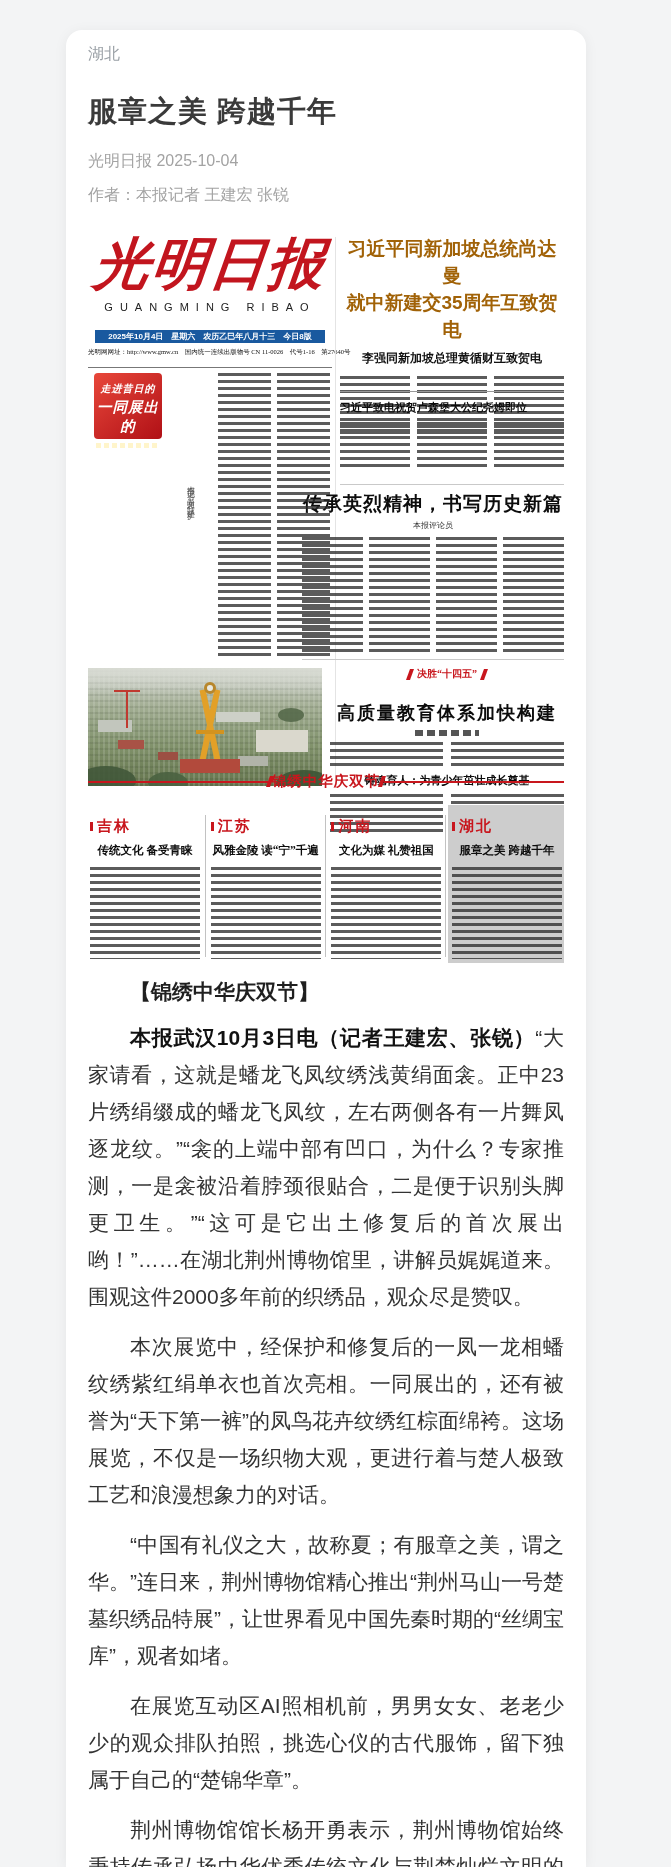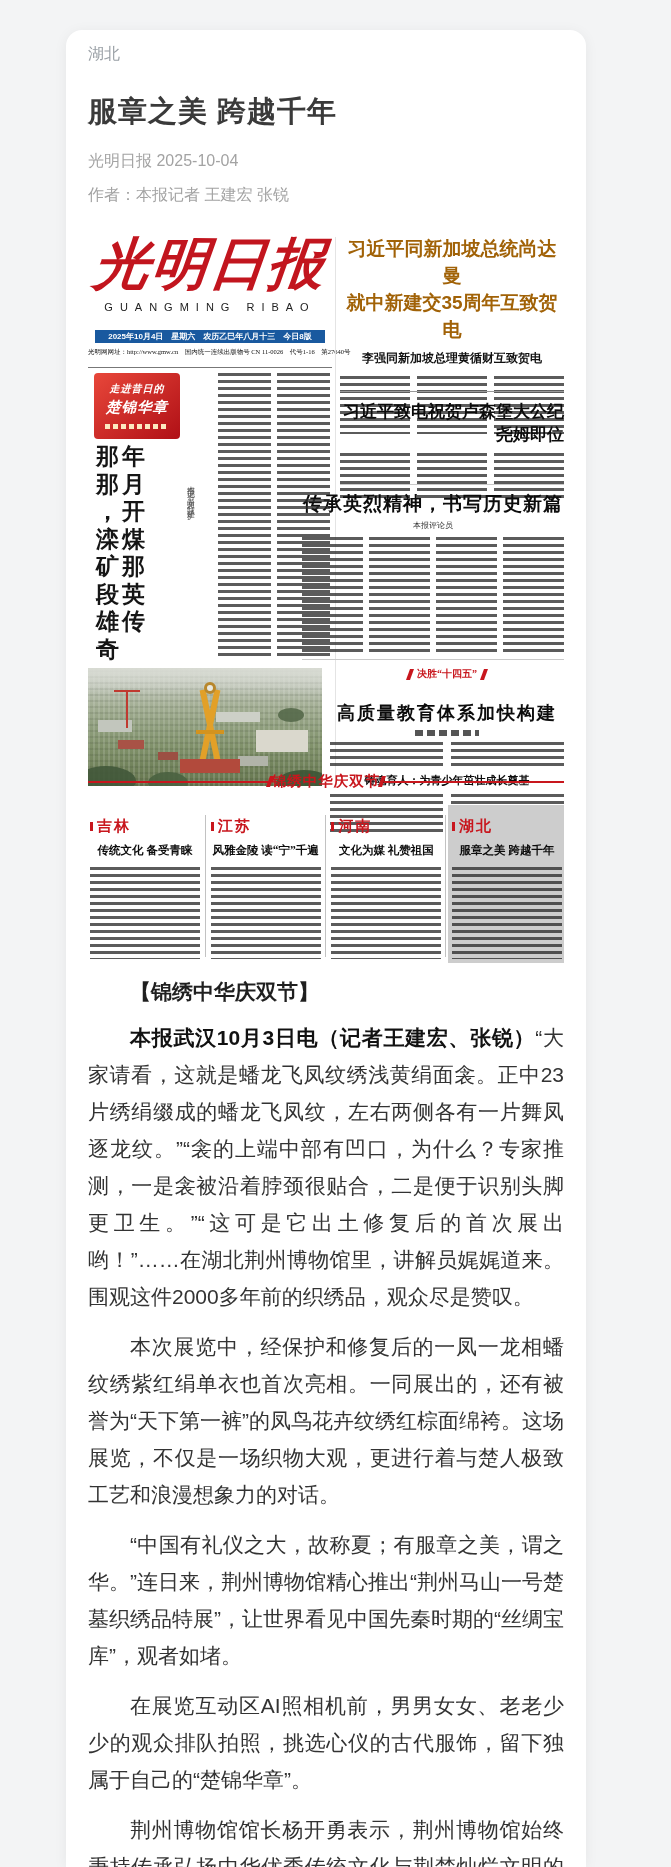--- a/index.html
+++ b/index.html
@@ -29,39 +29,39 @@
   .rule-l{position:absolute;left:0;top:140px;width:244px;height:1px;background:#777}
   .vline{position:absolute;left:247px;top:10px;width:1px;height:546px;background:#e4e4e4}
 
   .s1{position:absolute;left:252px;top:8px;width:224px}
   .s1 .h{font-size:19px;font-weight:bold;line-height:27px;text-align:center;color:#a16207;
          font-family:"Liberation Sans",sans-serif}
   .s1 .sub{margin-top:7px;font-size:12px;font-weight:bold;text-align:center;color:#111}
   .s1 .cols{margin-top:9px}.s1 .tx{height:58px}
   .rr1{position:absolute;left:252px;top:164px;width:224px;height:1px;background:#999}
   .s2{position:absolute;left:252px;top:173px;width:224px}
-  .s2 .h{font-size:17px;font-weight:bold;text-align:right;color:#0c0c0c;font-family:"Liberation Sans",sans-serif}
+  .s2 .h{font-size:11px;font-weight:bold;text-align:left;color:#0c0c0c;font-family:"Liberation Sans",sans-serif}
   .s2 .cols{margin-top:7px}.s2 .tx{height:46px}
   .rr2{position:absolute;left:252px;top:257px;width:224px;height:1px;background:#c9c9c9}
   .s3{position:absolute;left:214px;top:264px;width:262px}
   .s3 .h{font-size:19px;font-weight:bold;text-align:center;letter-spacing:1px;color:#0c0c0c}
   .s3 .by{margin-top:3px;font-size:8px;text-align:center;color:#333}
   .s3 .cols{margin-top:6px;gap:6px}.s3 .tx{height:118px}
   .rr3{position:absolute;left:214px;top:432px;width:262px;height:1px;background:#c9c9c9}
   .s4{position:absolute;left:242px;top:440px;width:234px}
   .lblrow{display:flex;align-items:center;justify-content:center;gap:5px;color:#c8161d;
           font-size:10px;font-weight:bold}
   .mark{width:4px;height:11px;background:#c8161d;transform:skewX(-20deg)}
   .s4 .h{margin-top:20px;font-size:18px;font-weight:bold;text-align:center;letter-spacing:2px;color:#0c0c0c}
   .s4 .bys{width:64px;height:6px;margin:5px auto 0;
            background:repeating-linear-gradient(90deg,#555 0 8px,transparent 8px 12px)}
   .s4 .cols{margin-top:6px;gap:8px}.s4 .txa{height:26px}.s4 .txb{height:42px}
   .s4 .cross{margin-top:5px;font-size:11px;font-weight:bold;text-align:center;color:#0c0c0c}
 
-  .promo{position:absolute;left:6px;top:146px;width:86px;height:66px;box-sizing:border-box;
+  .promo{position:absolute;left:6px;top:146px;width:68px;height:66px;box-sizing:border-box;
          padding-top:9px;border-radius:4px;color:#fff;font-style:italic;text-align:center;
          background:linear-gradient(140deg,#e8473a,#b01016)}
   .promo .p1{font-size:10px;font-weight:bold;letter-spacing:1px}
   .promo .p2{margin-top:2px;font-size:14.5px;font-weight:bold;letter-spacing:1px}
   .promo .dash{width:64px;height:5px;margin:7px auto 0;
                background:repeating-linear-gradient(90deg,rgba(255,244,200,.95) 0 5px,transparent 5px 8px)}
   .vhead{position:absolute;left:8px;top:216px;width:58px;font-size:23px;line-height:27.5px;
          font-weight:bold;color:#151515;letter-spacing:3px;word-break:break-all;line-break:anywhere}
   .vbyl{position:absolute;left:96px;top:252px;height:92px;writing-mode:vertical-rl;
         font-size:8px;letter-spacing:2px;color:#555}
@@ -187,25 +187,24 @@
       </div>
       <div class="cross">铸魂育人：为青少年茁壮成长奠基</div>
       <div class="cols">
         <div class="tx txb"></div>
         <div class="tx txb"></div>
       </div>
     </div>
 
     <div class="promo">
       <div class="p1">走进昔日的</div>
-      <div class="p2">楚锦华章</div>
+      <div class="p2">一同展出的</div>
       <div class="dash"></div>
     </div>
 
-    <div class="vhead">那年那月，开滦煤矿那段英雄传奇</div>
     <div class="vbyl">本报记者 尚文超 耿建扩</div>
     <div class="midtx">
       <div class="tx"></div>
       <div class="tx"></div>
     </div>
 
     <div class="photo">
       <div class="ph-tex"></div>
       <div class="ph-sky"></div>
       <div class="bld b1"></div>

